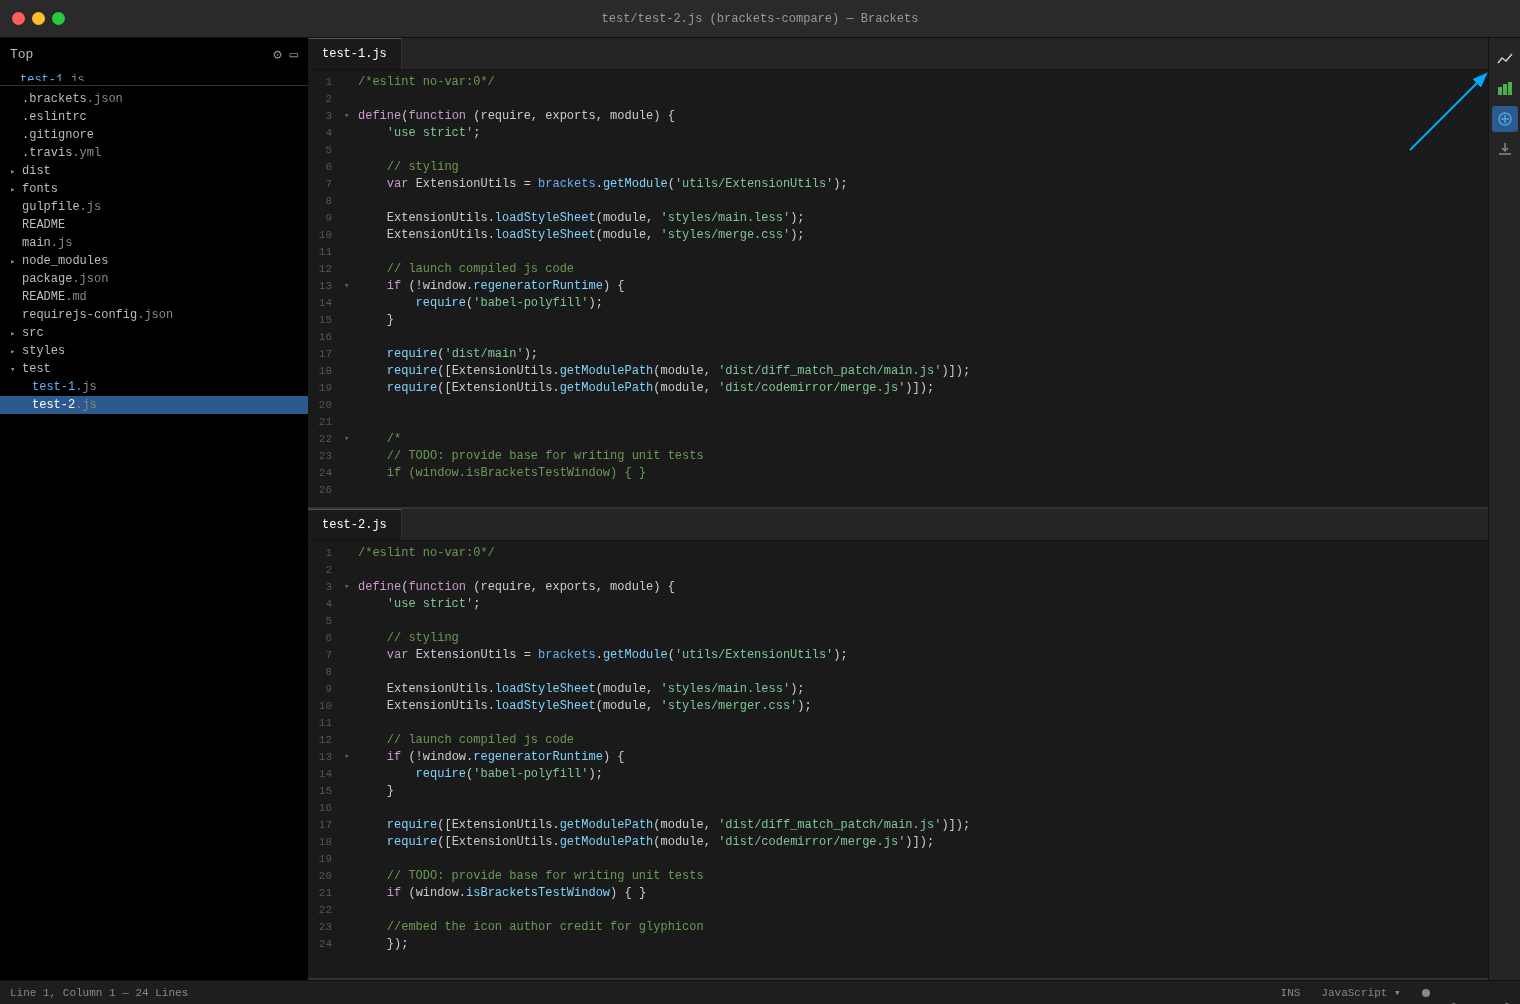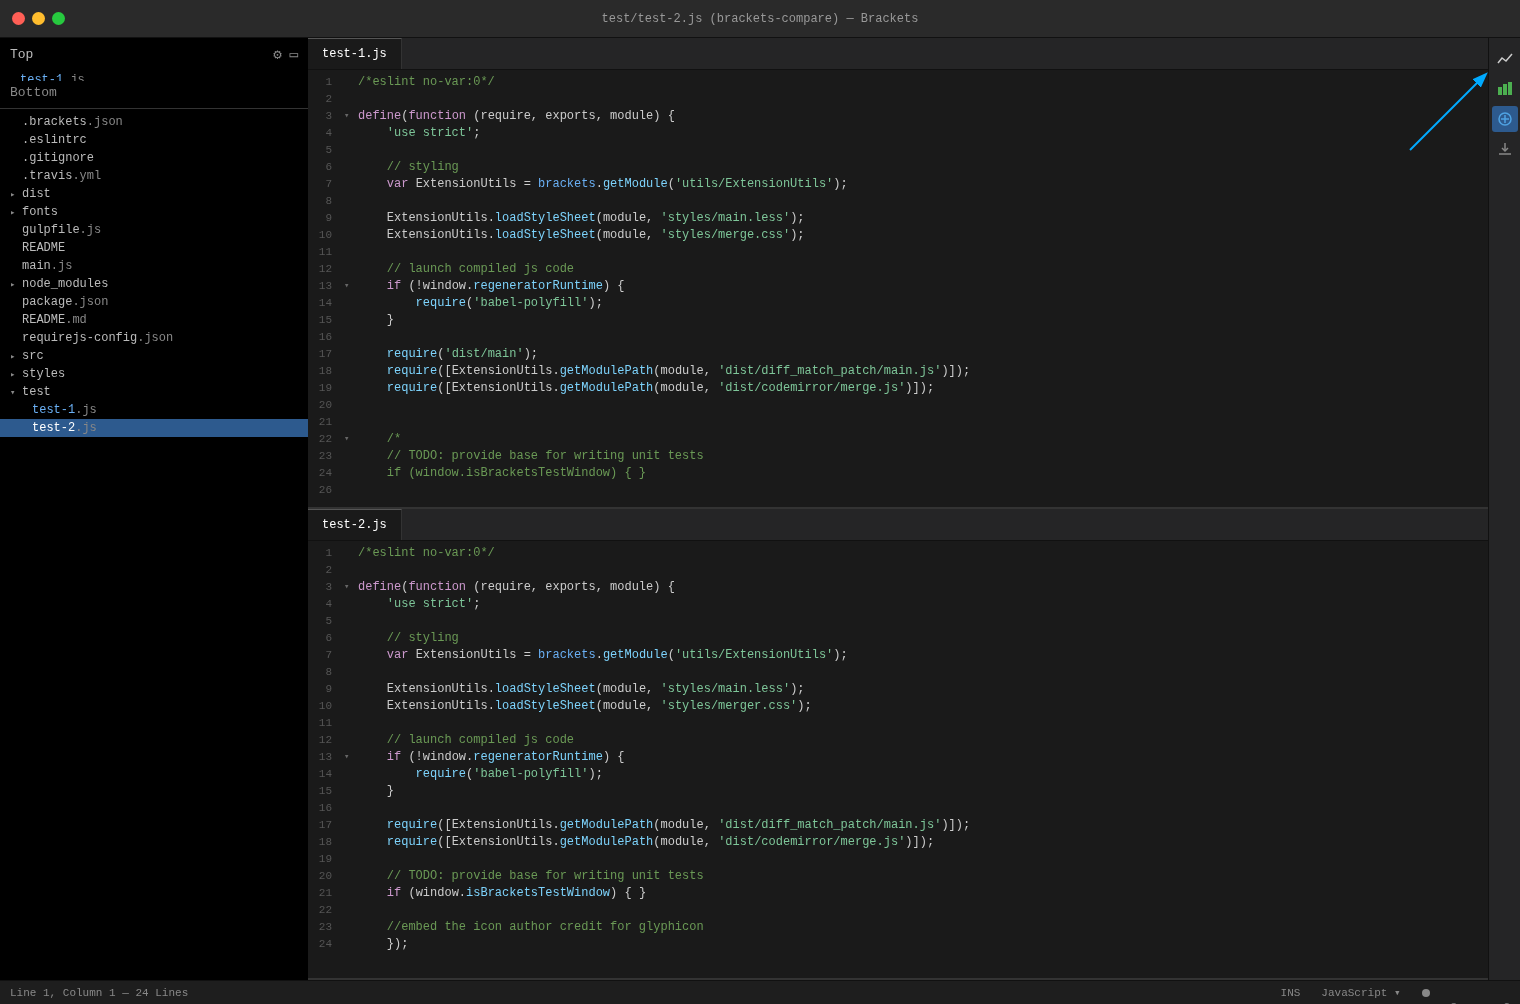--- a/index.html
+++ b/index.html
@@ -292,23 +292,20 @@
       </div>
     </div>
 
     <div class="file-tree" style="flex:0;max-height:55px;">
       <div class="tree-item tree-indent-1">
         <span class="tree-label open-file">test-1<span class="ext">.js</span></span>
       </div>
 
     </div>
 
-    <div class="sidebar-header" style="padding-top:4px;padding-bottom:4px;">
-      <span style="color:#888;font-size:13px;">Bottom</span>
-    </div>
 
     <div class="divider-line"></div>
 
 
     <div class="file-tree">
       <div class="tree-item">
         <span class="tree-arrow">&nbsp;</span>
         <span class="tree-label">.brackets<span class="ext">.json</span></span>
       </div>
       <div class="tree-item">

